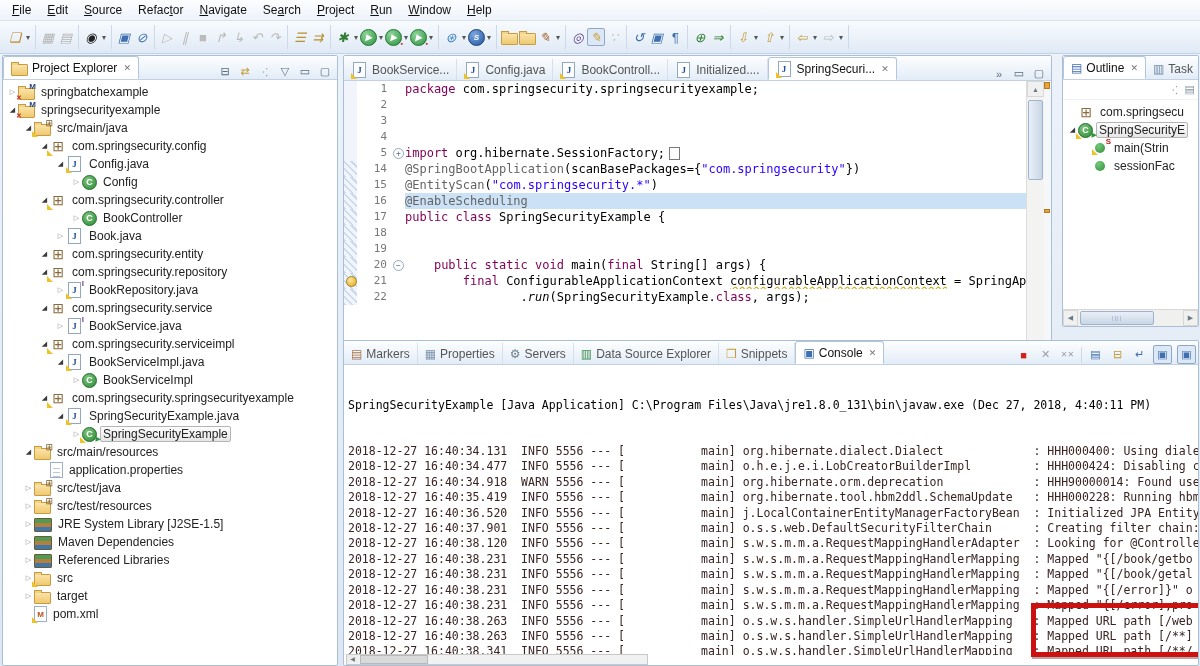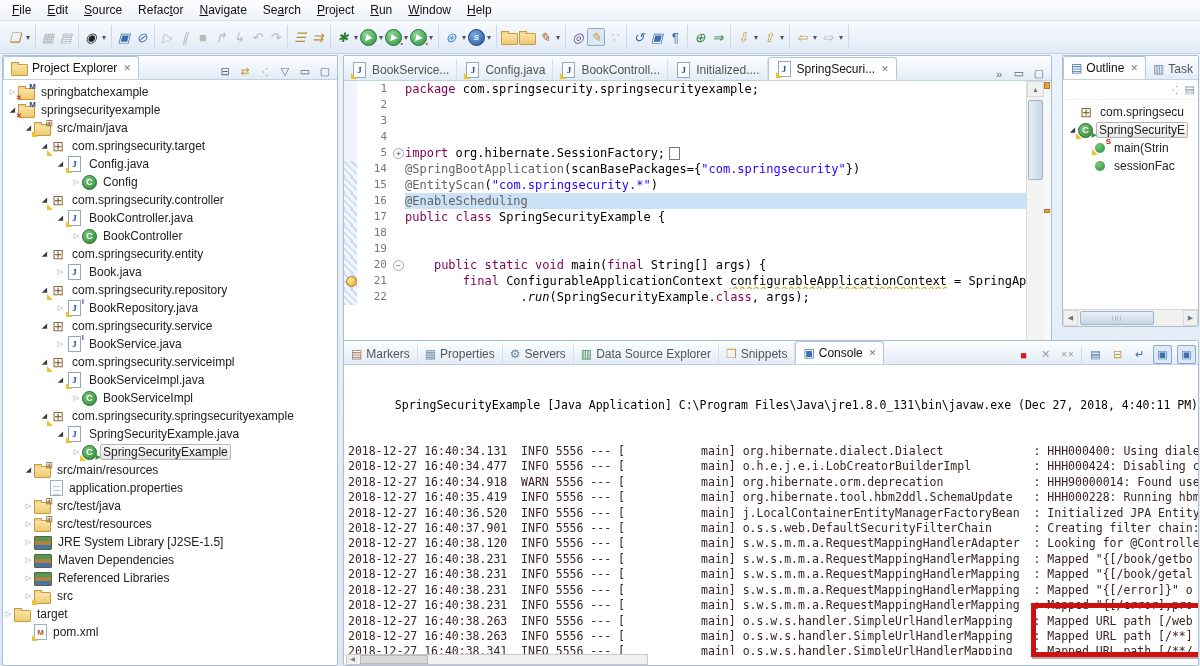--- a/index.html
+++ b/index.html
@@ -106,21 +106,21 @@
           color:#8fa3bd;font-size:6px;letter-spacing:1px;}
   .harrow{position:absolute;top:0;bottom:0;width:17px;display:flex;align-items:center;justify-content:center;
           font-size:7px;color:#6b7b8c;background:#f0f0ee;border:1px solid #d8d8d8;box-sizing:border-box;}
   
   #console .cbtns{margin-left:auto;display:flex;align-items:center;gap:5px;padding-right:2px;}
   .cbtn{width:17px;height:17px;display:inline-flex;align-items:center;justify-content:center;font-size:11px;}
   .cbtn.pressed{border:1px solid #8fa8c8;background:#dce8f6;border-radius:2px;}
   .csep{width:1px;height:16px;background:#ccd9e8;}
   #clog{position:absolute;top:26px;left:4px;right:0;bottom:10px;overflow:hidden;
         font-family:"DejaVu Sans Mono",monospace;font-size:11.5px;line-height:15.4px;white-space:pre;}
-  .chead{color:#000;text-align:right;}
+  .chead{color:#000;}
   .cline{color:#3a2323;}
   #redbox{position:absolute;left:687px;top:262px;width:220px;height:44px;border:5px solid #cc1210;
           box-shadow:1px 2px 0 rgba(60,0,0,.35);}
   #chscroll{position:absolute;left:2px;bottom:0;width:300px;height:9px;background:#f1f1f1;border:1px solid #c9c9c9;}
   #chthumb{position:absolute;left:13px;top:0;width:66px;height:7px;background:#d9d9d9;border:1px solid #b9b9b9;}
   #charrow{position:absolute;left:0;top:0;width:11px;height:7px;font-size:6px;color:#777;
            display:flex;align-items:center;justify-content:center;background:#ececec;}
   
   #outline .sub{height:19px;display:flex;justify-content:flex-end;align-items:center;gap:7px;
                 padding-right:3px;color:#8a97a5;font-size:11px;border-bottom:1px solid #eef2f7;}
@@ -334,62 +334,55 @@
         <span class="ic srcf">
           <i class="w"></i>
         </span>
         <span class="tlbl">src/main/java</span>
       </div>
       <div class="trow" style="padding-left: 36px;">
         <span class="exp e">◢</span>
         <span class="ic pkg">
           <i class="w"></i>
         </span>
-        <span class="tlbl">com.springsecurity.target</span>
+        <span class="tlbl">com.springsecurity.config</span>
       </div>
       <div class="trow" style="padding-left: 52px;">
         <span class="exp e">◢</span>
         <span class="ic jf">
           <i class="w"></i>
         </span>
         <span class="tlbl">Config.java</span>
       </div>
       <div class="trow" style="padding-left: 68px;">
         <span class="exp">▷</span>
         <span class="ic cls"></span>
         <span class="tlbl">Config</span>
       </div>
       <div class="trow" style="padding-left: 36px;">
         <span class="exp e">◢</span>
         <span class="ic pkg">
           <i class="w"></i>
         </span>
         <span class="tlbl">com.springsecurity.controller</span>
       </div>
-      <div class="trow" style="padding-left: 52px;">
-        <span class="exp e">◢</span>
-        <span class="ic jf">
-          <i class="w"></i>
-        </span>
-        <span class="tlbl">BookController.java</span>
-      </div>
       <div class="trow" style="padding-left: 68px;">
         <span class="exp">▷</span>
         <span class="ic cls"></span>
         <span class="tlbl">BookController</span>
       </div>
+      <div class="trow" style="padding-left: 52px;">
+        <span class="exp">▷</span>
+        <span class="ic jf"></span>
+        <span class="tlbl">Book.java</span>
+      </div>
       <div class="trow" style="padding-left: 36px;">
         <span class="exp e">◢</span>
         <span class="ic pkg"></span>
         <span class="tlbl">com.springsecurity.entity</span>
-      </div>
-      <div class="trow" style="padding-left: 52px;">
-        <span class="exp">▷</span>
-        <span class="ic jf"></span>
-        <span class="tlbl">Book.java</span>
       </div>
       <div class="trow" style="padding-left: 36px;">
         <span class="exp e">◢</span>
         <span class="ic pkg">
           <i class="w"></i>
         </span>
         <span class="tlbl">com.springsecurity.repository</span>
       </div>
       <div class="trow" style="padding-left: 52px;">
         <span class="exp">▷</span>
@@ -483,21 +476,21 @@
         <span class="ic lib"></span>
         <span class="tlbl">Referenced Libraries</span>
       </div>
       <div class="trow" style="padding-left: 20px;">
         <span class="exp">▷</span>
         <span class="ic fold">
           <i class="w"></i>
         </span>
         <span class="tlbl">src</span>
       </div>
-      <div class="trow" style="">
+      <div class="trow" style="padding-left: 20px;">
         <span class="exp">▷</span>
         <span class="ic fold"></span>
         <span class="tlbl">target</span>
       </div>
       <div class="trow" style="padding-left: 20px;">
         <span class="exp"></span>
         <span class="ic pom">
           <i class="w"></i>
         </span>
         <span class="tlbl">pom.xml</span>

